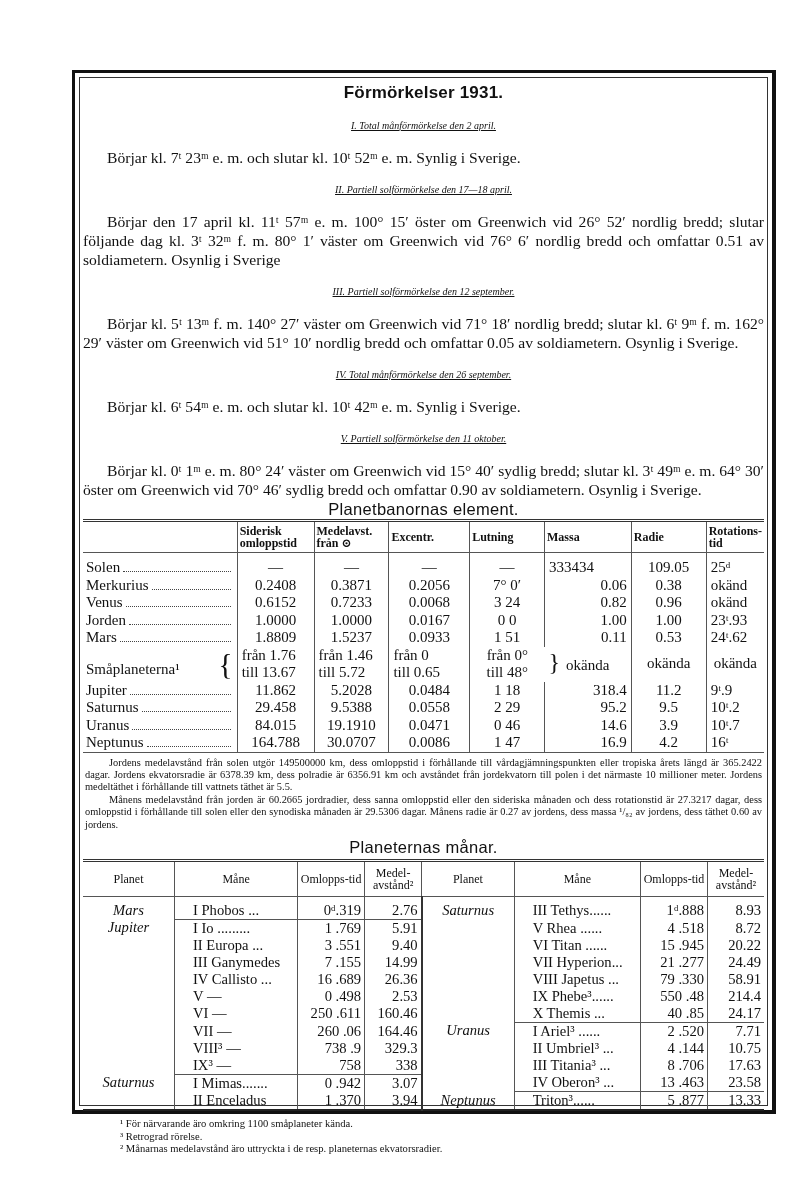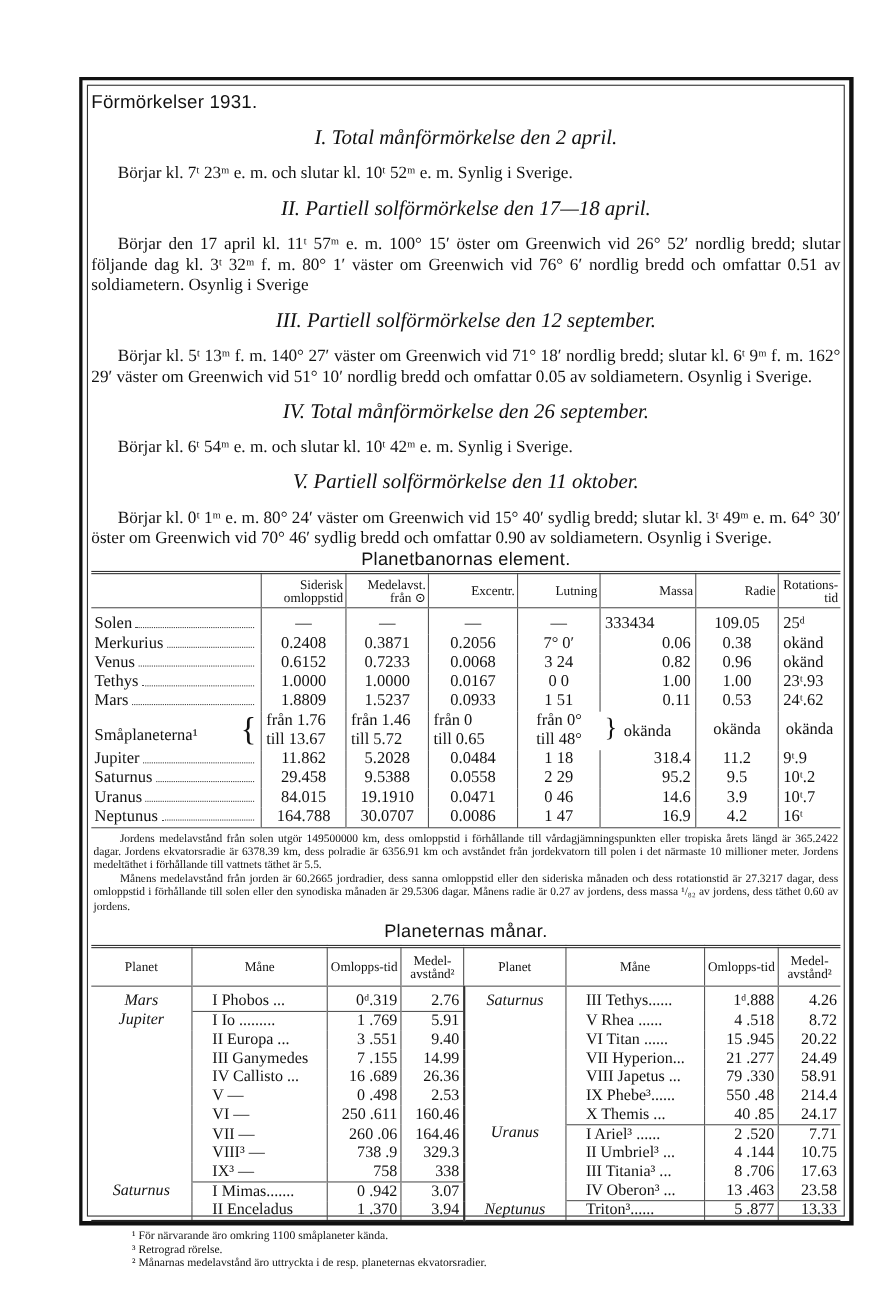--- a/index.html
+++ b/index.html
@@ -1,27 +1,27 @@
 <!DOCTYPE html>
 <html><head>
 <meta charset="utf-8">
 <style>
   html, body { margin: 0; padding: 0; background: #ffffff; }
   body { width: 792px; height: 1182px; position: relative; font-family: "Liberation Serif", "DejaVu Serif", serif; color: #111; }
   .frame { position: absolute; left: 72px; top: 70px; width: 704px; height: 1044px; border: 3px solid #111; border-right-width: 4px; border-bottom-width: 4px; box-sizing: border-box; }
   .inner { position: absolute; left: 4px; top: 4px; right: 4px; bottom: 4px; border: 1px solid #333; }
   .content { position: absolute; left: 8px; right: 8px; top: 6px; }
-  .title { text-align: left; font-family: "Liberation Sans", "DejaVu Sans", sans-serif; font-size: 17px; margin: 4px 0 2px 0; letter-spacing: 0.2px; }
+  .title { text-align: center; font-family: "Liberation Sans", "DejaVu Sans", sans-serif; font-size: 17px; margin: 4px 0 2px 0; letter-spacing: 0.2px; font-weight: bold; }
   p.txt { font-size: 15.6px; line-height: 19px; margin: 0; text-align: justify; }
   p.ind { text-indent: 24px; }
-  .subhead { text-align: center; font-style: italic; font-size: 19px; line-height: 19px; margin: 13px; }
+  .subhead { text-align: center; font-style: italic; font-size: 10px; line-height: 19px; margin: 13px; text-decoration: underline; }
   .sec-title { text-align: center; font-family: "Liberation Sans", "DejaVu Sans", sans-serif; font-size: 16.5px; margin: 0; line-height: 20px; letter-spacing: 0.3px; }
   table { border-collapse: collapse; width: 100%; }
   .elem { border-top: 3px double #333; border-bottom: 1px solid #555; font-size: 15px; }
-  .elem th { font-weight: normal; font-size: 12px; line-height: 12px; padding: 3px 2px; border-left: 1px solid #555; border-bottom: 1px solid #555; text-align: right; }
+  .elem th { font-weight: bold; font-size: 12px; line-height: 12px; padding: 3px 2px; border-left: 1px solid #555; border-bottom: 1px solid #555; text-align: left; }
   .elem th:first-child { border-left: none; }
   .elem td { padding: 0 4px; line-height: 17.5px; border-left: 1px solid #555; text-align: right; white-space: nowrap; }
   .elem td:first-child { border-left: none; text-align: left; padding-left: 3px; margin-left: 14px; }
   .elem tr.first td { padding-top: 6px; }
   .elem td.ctr { text-align: center; }
   .elem td.lft { text-align: left; }
   .nm { display: flex; align-items: baseline; }
   .nm .lead { flex: 1; border-bottom: 1px dotted #444; margin: 0 2px 4px 3px; }
   .notes { font-size: 10.4px; line-height: 12.4px; text-align: justify; margin: 4px 2px 0 2px; }
   .notes p { margin: 0; text-indent: 24px; }
@@ -117,21 +117,21 @@
             <td class="ctr">0.7233</td>
             <td class="ctr">0.0068</td>
             <td class="ctr">3 24</td>
             <td>0.82</td>
             <td class="ctr">0.96</td>
             <td class="lft">okänd</td>
           </tr>
           <tr>
             <td>
               <div class="nm">
-                <span>Tethys</span>
+                <span>Jorden</span>
                 <span class="lead"></span>
               </div>
             </td>
             <td class="ctr">1.0000</td>
             <td class="ctr">1.0000</td>
             <td class="ctr">0.0167</td>
             <td class="ctr">0 0</td>
             <td>1.00</td>
             <td class="ctr">1.00</td>
             <td class="lft">23ᵗ.93</td>
@@ -263,21 +263,21 @@
       </thead>
       <tbody id="moons-body">
           <tr class="first">
             <td class="pl">Mars</td>
             <td class="mn">I Phobos ...</td>
             <td class="num">0ᵈ.319</td>
             <td class="num">2.76</td>
             <td class="pl sep">Saturnus</td>
             <td class="mn">III Tethys......</td>
             <td class="num">1ᵈ.888</td>
-            <td class="num">4.26</td>
+            <td class="num">8.93</td>
           </tr>
           <tr>
             <td class="pl">Jupiter</td>
             <td class="mn" style="border-top: 1px solid rgb(85, 85, 85);">I Io .........</td>
             <td class="num" style="border-top: 1px solid rgb(85, 85, 85);">1 .769</td>
             <td class="num" style="border-top: 1px solid rgb(85, 85, 85);">5.91</td>
             <td class="pl sep"></td>
             <td class="mn">V Rhea ......</td>
             <td class="num">4 .518</td>
             <td class="num">8.72</td>

